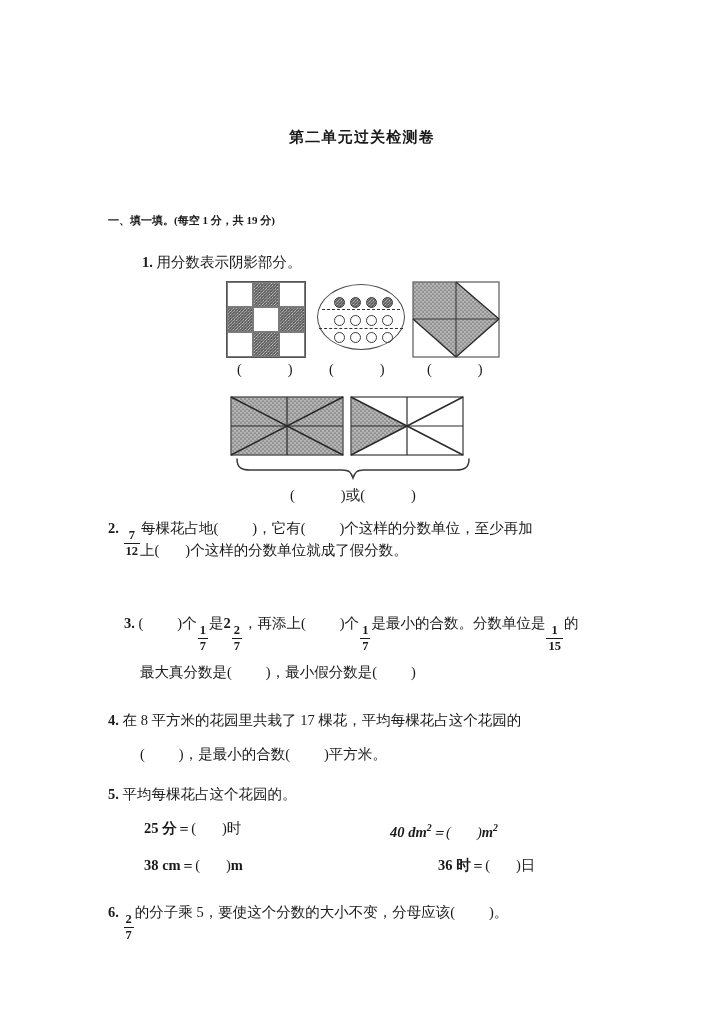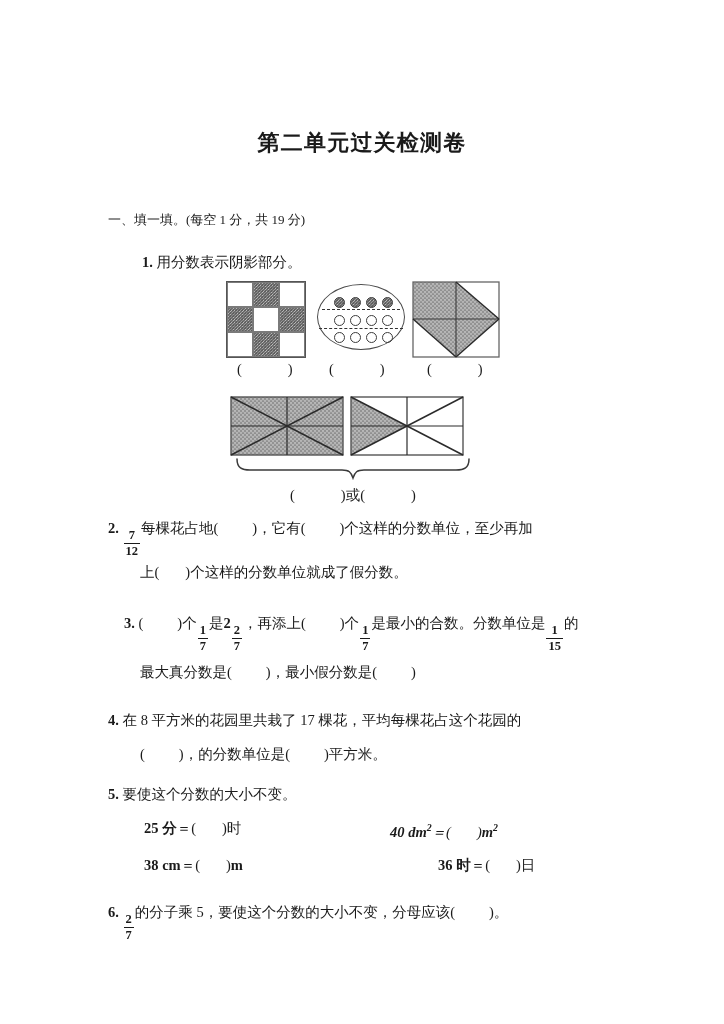--- a/index.html
+++ b/index.html
@@ -21,36 +21,36 @@
     left: 0; top: 0;
     width: 724px; height: 1024px;
   }
 
   
   .doc-title {
     position: absolute;
     left: 0; top: 128px;
     width: 724px;
     text-align: center;
-    font-size: 22px;
+    font-size: 15px;
     font-weight: bold;
     letter-spacing: 1.2px;
     font-family: "Liberation Sans", "DejaVu Sans", sans-serif;
   }
 
   
   .line {
     position: absolute;
     font-size: 14.5px;
     line-height: 20px;
     white-space: nowrap;
   }
   .sec-head {
-    font-weight: normal;
-    font-size: 13px;
+    font-weight: bold;
+    font-size: 11px;
   }
   .qnum { font-weight: bold; }
   .b { font-weight: bold; }
   .gap-sm { display: inline-block; width: 26px; }
   .gap-md { display: inline-block; width: 34px; }
   .gap-lg { display: inline-block; width: 46px; }
 
   
   .frac {
     display: inline-flex;
@@ -250,21 +250,21 @@
     <span>(</span><span class="gap-lg"></span><span>)</span><span>或</span><span>(</span><span class="gap-lg"></span><span>)</span>
   </div>
 
   <div class="line" style="left:108px; top:518px;">
     <span class="qnum">2.</span>
     <span class="frac">
       <span class="num">7</span>
       <span class="den">12</span>
     </span><span>每棵花占地(</span><span class="gap-md"></span><span>)，它有(</span><span class="gap-md"></span><span>)个这样的分数单位，至少再加</span>
   </div>
-  <div class="line" style="left:140px; top:562px;text-align:right;">
+  <div class="line" style="left:140px; top:540px;text-align:right;">
     <span>上(</span><span class="gap-sm"></span><span>)个这样的分数单位就成了假分数。</span>
   </div>
 
   <div class="line" style="left:124px; top:613px;">
     <span class="qnum">3.</span>
     <span>(</span><span class="gap-md"></span><span>)个</span><span class="frac">
       <span class="num">1</span>
       <span class="den">7</span>
     </span><span>是</span><span class="mixed">2</span><span class="frac">
       <span class="num">2</span>
@@ -279,26 +279,26 @@
   </div>
   <div class="line" style="left:140px; top:662px;">
     <span>最大真分数是(</span><span class="gap-md"></span><span>)，最小假分数是(</span><span class="gap-md"></span><span>)</span>
   </div>
 
   <div class="line" style="left:108px; top:710px;">
     <span class="qnum">4.</span>
     <span>在 8 平方米的花园里共栽了 17 棵花，平均每棵花占这个花园的</span>
   </div>
   <div class="line" style="left:140px; top:744px;">
-    <span>(</span><span class="gap-md"></span><span>)，的分数单位是(</span><span class="gap-md"></span><span>)平方米。</span>
+    <span>(</span><span class="gap-md"></span><span>)，是最小的合数(</span><span class="gap-md"></span><span>)平方米。</span>
   </div>
 
   <div class="line" style="left:108px; top:784px;">
     <span class="qnum">5.</span>
-    <span>要使这个分数的大小不变。</span>
+    <span>平均每棵花占这个花园的。</span>
   </div>
 
   <div class="line" style="left:144px; top:818px;">
     <span class="b">25</span>
     <span class="b">分</span><span>＝</span><span>(</span><span class="gap-sm"></span><span>)</span><span>时</span>
   </div>
 
   <div class="line" style="left:390px; top:818px;font-style:italic;">
     <span class="b">40</span>
     <span class="b">dm</span><sup class="u">2</sup><span>＝</span><span>(</span><span class="gap-sm"></span><span>)</span><span class="b">m</span><sup class="u">2</sup>

